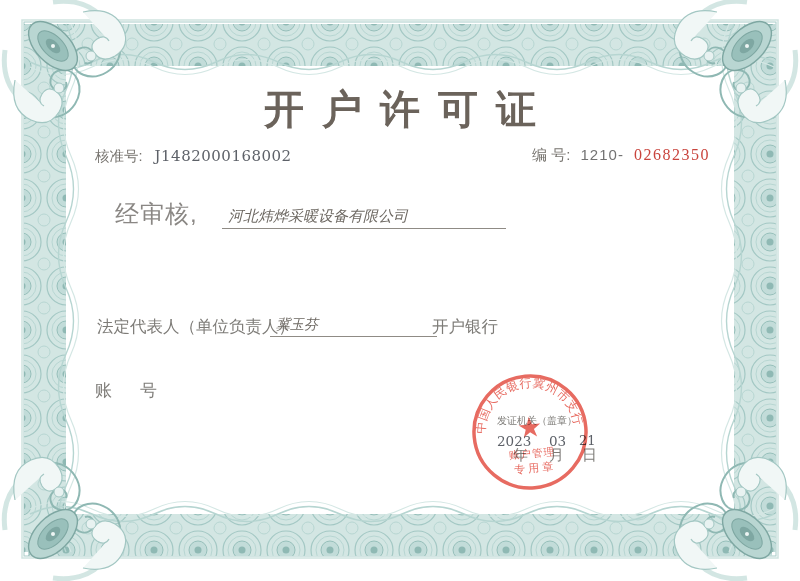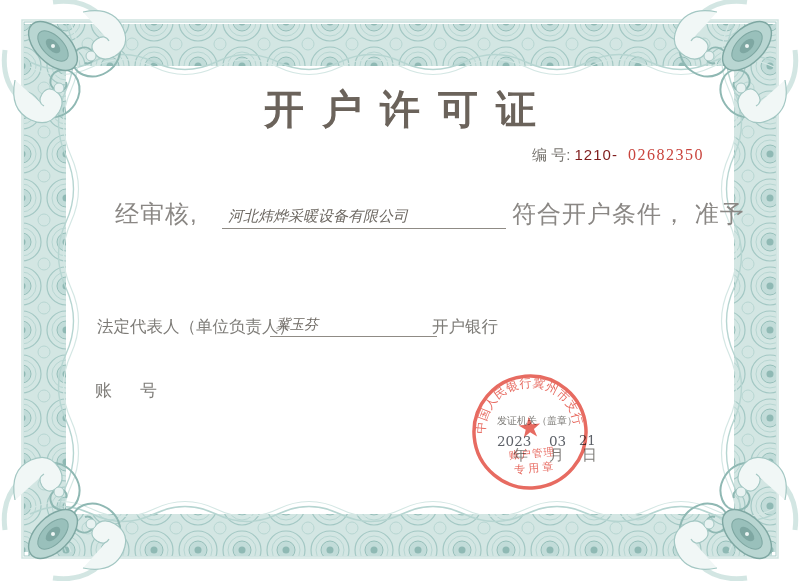--- a/index.html
+++ b/index.html
@@ -73,32 +73,35 @@
     <path d="M729,24 q-15,33 0,66 t0,66 t0,66 t0,66 t0,66 t0,66 t0,66 t0,66" fill="none" stroke="#d4e7e4" stroke-width="1.2"></path>
 
     <use href="#corner" transform="translate(-5,-8)"></use>
     <use href="#corner" transform="translate(805,-8) scale(-1,1)"></use>
     <use href="#corner" transform="translate(-5,588) scale(1,-1)"></use>
     <use href="#corner" transform="translate(805,588) scale(-1,-1)"></use>
   </svg>
 
   <div class="t title">开户许可证</div>
 
+  <div class="t" style="left:95px;top:147px;font-size:14.5px;">
+    <span class="lbl">核准号:</span>
+    <span class="val" style="margin-left:8px;letter-spacing:.5px;font-size:15px;">J1482000168002</span>
+  </div>
 
   <div class="t" style="left:532px;top:146px;font-size:15px;">
     <span class="lbl">编 号:</span>
-    <span style="color:#7f1d1d;letter-spacing:1px;text-align:center;">1210-</span>
+    <span style="color:#737373;letter-spacing:1px;margin-left:6px;text-align:center;">1210-</span>
     <span class="serial-red">02682350</span>
   </div>
 
   <span class="t big" style="left:115px;top:198px;">经审核,</span>
   <div class="uline" style="left:222px;top:196px;width:284px;height:32px;">
     <span class="cjk-val" style="font-size:15px;">河北炜烨采暖设备有限公司</span>
   </div>
-  <span class="t big" style="left:512px;top:198px;">符合开户条件， 准予</span>
 
 
   <span class="t" style="left:97px;top:316px;font-size:16.5px;color:#7e7c78;">法定代表人（单位负责人）</span>
   <div class="uline" style="left:270px;top:310px;width:167px;height:26px;">
     <span class="cjk-val" style="font-size:14px;">冀玉芬</span>
   </div>
   <span class="t" style="left:432px;top:316px;font-size:16.5px;color:#7e7c78;">开户银行</span>
 
   <span class="t" style="left:95px;top:379px;font-size:17px;color:#7e7c78;">账</span>
   <span class="t" style="left:140px;top:379px;font-size:17px;color:#7e7c78;">号</span>

